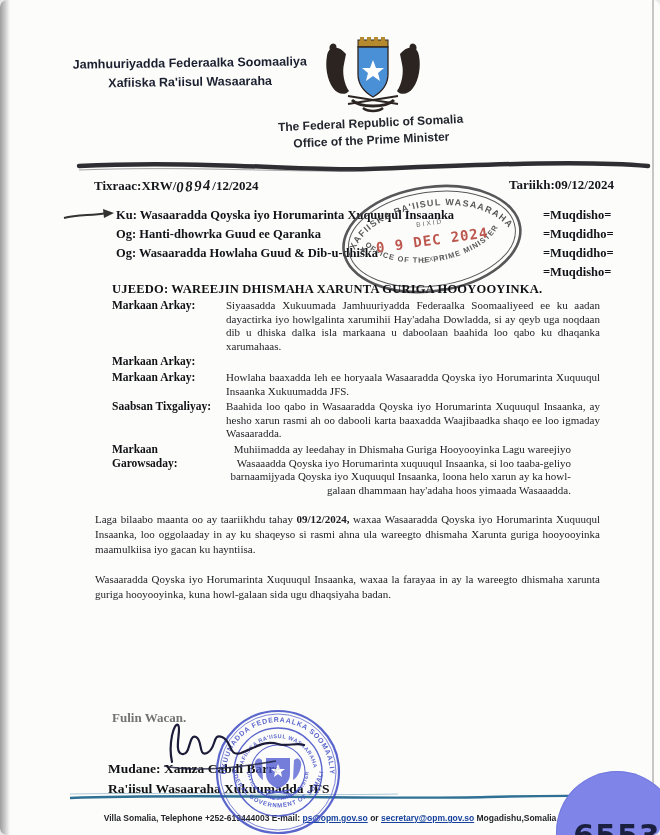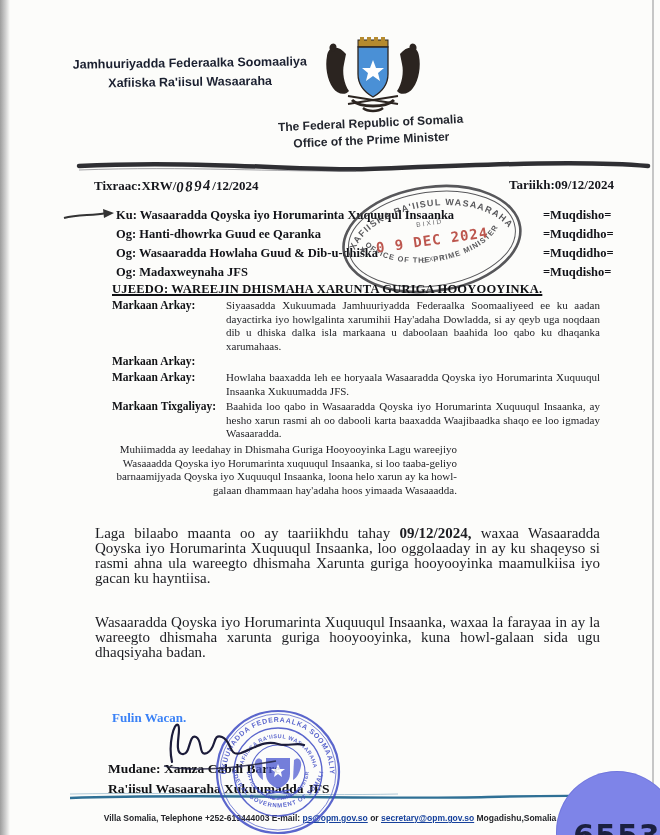--- a/index.html
+++ b/index.html
@@ -1,17 +1,17 @@
 <!DOCTYPE html>
 <html><head>
 <meta charset="utf-8">
 <style>
   html,body{margin:0;padding:0;background:#e9e9e9;}
   .page{position:relative;width:660px;height:835px;background:#fcfcfa;overflow:hidden;
-        font-family:"Liberation Serif",serif;color:#1e1f24;}
+        font-family:"Liberation Serif",serif;color:#1e1f24;border-radius:7px;}
   .edge-left{position:absolute;left:0;top:0;width:10px;height:835px;
              background:linear-gradient(90deg,#9d9d9d,#cfcfcf 55%,rgba(255,255,255,0));}
   .edge-right{position:absolute;left:652px;top:0;width:2px;height:835px;background:#c6c6c6;}
 
   
   .hdr-left{position:absolute;left:68px;top:54px;width:244px;text-align:center;
             font-family:"Liberation Sans",sans-serif;font-weight:bold;font-size:12.5px;
             line-height:1.5;color:#1b2030;transform:rotate(-0.8deg);}
   .emblem{position:absolute;left:318px;top:34px;width:110px;height:80px;}
   .hdr-right{position:absolute;left:428px;top:42px;width:218px;text-align:right;direction:rtl;
@@ -33,30 +33,30 @@
   .arrow{position:absolute;left:62px;top:208px;width:54px;height:14px;}
 
   
   .datestamp{position:absolute;left:336px;top:181px;width:192px;height:117px;
              transform:rotate(-8deg);opacity:.85;}
 
   
   .content{position:absolute;left:95px;top:281px;width:505px;}
   .subject{padding-left:17px;font-weight:bold;font-size:12.5px;letter-spacing:.2px;
            color:#101114;line-height:16px;}
-  .subject span{text-decoration:underline;text-decoration-thickness:1.5px;}
+  .subject span{text-decoration-thickness:1.5px;}
   .prow{display:flex;margin-top:2px;padding-left:17px;}
   .plabel{width:114px;flex-shrink:0;font-weight:bold;font-size:11.5px;color:#101114;line-height:13.6px;}
   .ptext{flex:1;font-size:11px;line-height:13.6px;text-align:justify;color:#1c1d22;}
   .ptext.leftal{text-align:right;max-width:345px;}
-  .cpara{margin-top:29px;font-size:15px;line-height:15px;text-align:justify;color:#1c1d22;}
+  .cpara{margin-top:15px;font-size:11px;line-height:15px;text-align:justify;color:#1c1d22;}
   .cpara b{font-weight:bold;}
 
   
-  .fulin{position:absolute;left:112px;top:710px;font-weight:bold;font-size:13px;color:#3b82f6;}
+  .fulin{position:absolute;left:112px;top:710px;font-weight:bold;font-size:13px;color:#737373;}
   .signame{position:absolute;left:108px;top:761px;font-weight:bold;font-size:13.5px;color:#101114;z-index:3;}
   .sigtitle{position:absolute;left:108px;top:781px;font-weight:bold;font-size:13.5px;color:#101114;z-index:3;}
   .signature{position:absolute;left:158px;top:712px;width:150px;height:62px;z-index:5;}
   .roundstamp{position:absolute;left:214px;top:708px;width:128px;height:128px;opacity:.85;z-index:4;}
 
   
   .footline{position:absolute;left:68px;top:791px;width:582px;height:12px;z-index:1;}
   .foottext{position:absolute;left:0;top:813px;width:660px;text-align:center;z-index:2;
             font-family:"Liberation Sans",sans-serif;font-weight:600;font-size:8.5px;color:#26272c;}
   .foottext a{color:#16419c;text-decoration:underline;cursor:pointer;}
@@ -117,21 +117,20 @@
 
   <svg class="arrow" viewBox="0 0 54 14">
     <path d="M2,10 C16,6 30,8 44,5" stroke="#333" stroke-width="2" fill="none"></path>
     <path d="M41,1 L52,5 L42,10 Z" fill="#333"></path>
   </svg>
 
   <div class="recips">
     <div><span>Ku:</span> <span>Wasaaradda Qoyska iyo Horumarinta Xuquuqul Insaanka</span></div>
     <div><span>Og:</span> <span>Hanti-dhowrka Guud ee Qaranka</span></div>
     <div><span>Og:</span> <span>Wasaaradda Howlaha Guud &amp; Dib-u-dhiska</span></div>
-    <div><span>Og:</span> <span>Madaxweynaha JFS</span></div>
   </div>
   <div class="cities">
     <div>=Muqdisho=</div>
     <div>=Muqdidho=</div>
     <div>=Muqdidho=</div>
     <div>=Muqdisho=</div>
   </div>
 
   <svg class="datestamp" viewBox="0 0 192 117">
     <ellipse cx="96" cy="58" rx="89" ry="52" fill="none" stroke="#3b3b3f" stroke-width="2.6"></ellipse>
@@ -160,24 +159,25 @@
       <div class="ptext">Siyaasadda Xukuumada Jamhuuriyadda Federaalka Soomaaliyeed ee ku aadan dayactirka iyo howlgalinta xarumihii Hay'adaha Dowladda, si ay qeyb uga noqdaan dib u dhiska dalka isla markaana u daboolaan baahida loo qabo ku dhaqanka xarumahaas.</div>
     </div>
     <div class="prow">
       <div class="plabel">Markaan Arkay:</div>
     </div>
     <div class="prow">
       <div class="plabel">Markaan Arkay:</div>
       <div class="ptext">Howlaha baaxadda leh ee horyaala Wasaaradda Qoyska iyo Horumarinta Xuquuqul Insaanka Xukuumadda JFS.</div>
     </div>
     <div class="prow">
-      <div class="plabel">Markaan Tixgaliyay:</div>
+      <div class="plabel">Saabsan Tixgaliyay:</div>
       <div class="ptext">Baahida loo qabo in Wasaaradda Qoyska iyo Horumarinta Xuquuqul Insaanka, ay hesho xarun rasmi ah oo dabooli karta baaxadda Waajibaadka shaqo ee loo igmaday Wasaaradda.</div>
     </div>
     <div class="prow">
+      <div class="plabel">Markaan Garowsaday:</div>
       <div class="ptext leftal">Muhiimadda ay leedahay in Dhismaha Guriga Hooyooyinka Lagu wareejiyo Wasaaadda Qoyska iyo Horumarinta xuquuqul Insaanka, si loo taaba-geliyo barnaamijyada Qoyska iyo Xuquuqul Insaanka, loona helo xarun ay ka howl-galaan dhammaan hay'adaha hoos yimaada Wasaaadda.</div>
     </div>
 
     <div class="cpara"><span>Laga bilaabo maanta oo ay taariikhdu tahay </span><b>09/12/2024,</b><span> waxaa Wasaaradda Qoyska iyo Horumarinta Xuquuqul Insaanka, loo oggolaaday in ay ku shaqeyso si rasmi ahna ula wareegto dhismaha Xarunta guriga hooyooyinka maamulkiisa iyo gacan ku hayntiisa.</span></div>
     <div class="cpara">Wasaaradda Qoyska iyo Horumarinta Xuquuqul Insaanka, waxaa la farayaa in ay la wareegto dhismaha xarunta guriga hooyooyinka, kuna howl-galaan sida ugu dhaqsiyaha badan.</div>
   </div>
 
   <div class="fulin">Fulin Wacan.</div>
 
   <svg class="signature" viewBox="0 0 150 62">

